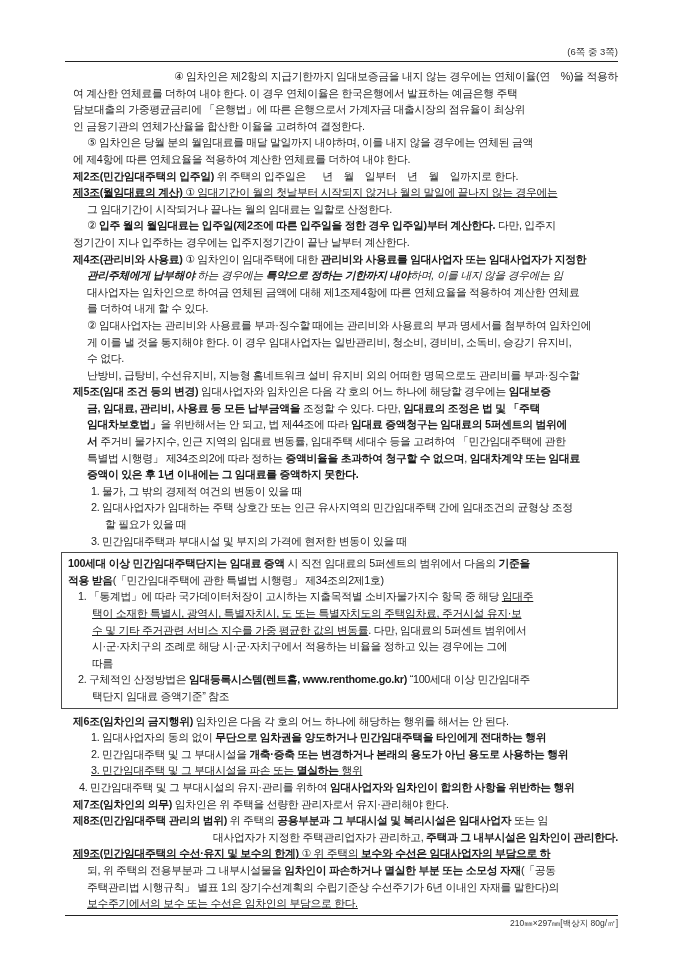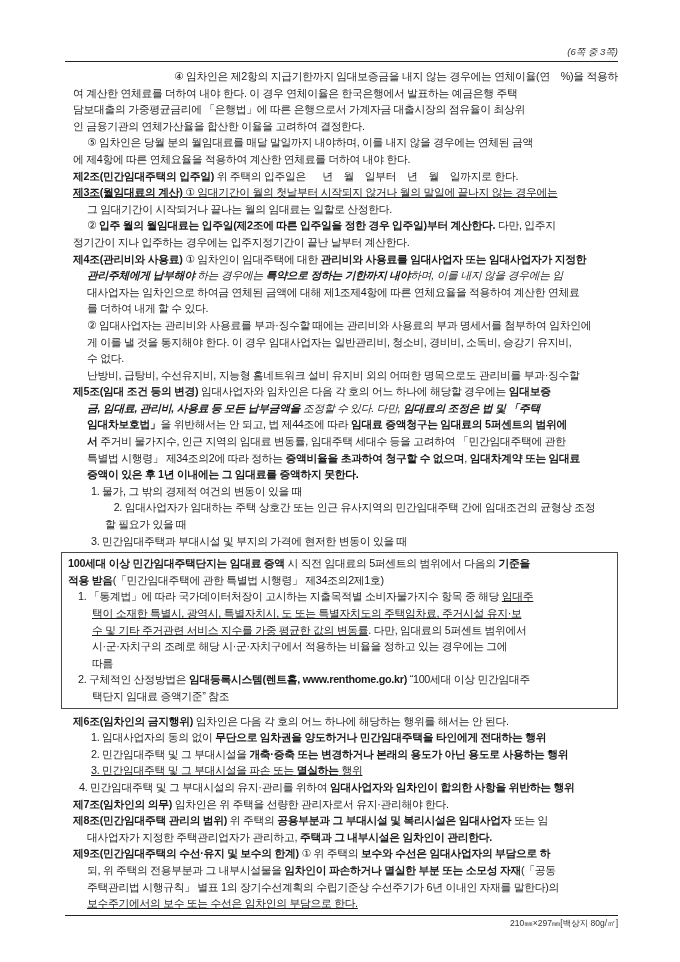--- a/index.html
+++ b/index.html
@@ -13,21 +13,20 @@
     font-family:"Liberation Sans","DejaVu Sans",sans-serif;
     color:#1c1c1c;
     overflow:hidden;
   }
   .hdr{
     padding-top:46px;
     text-align:right;
     font-size:9.5px;
     line-height:12px;
     color:#333;
-    font-style:italic;
   }
   .toprule{border-bottom:1.6px solid #222;margin-top:3px;}
   .content{padding-top:6px;}
   .line{
     font-size:10.8px;
     line-height:16.6px;
     letter-spacing:-0.3px;
     white-space:pre;
   }
   .line span.b{font-weight:bold;}
@@ -68,27 +67,27 @@
         <div class="line" style="padding-left: 8px;"><span>정기간이 지나 입주하는 경우에는 입주지정기간이 끝난 날부터 계산한다.</span></div>
         <div class="line" style="padding-left: 8px;"><span class="b">제4조(관리비와 사용료)</span><span> ① 임차인이 임대주택에 대한 </span><span class="b">관리비와 사용료를 임대사업자 또는 임대사업자가 지정한</span></div>
         <div class="line" style="padding-left: 22px; font-style: italic;"><span class="b">관리주체에게 납부해야</span><span> 하는 경우에는 </span><span class="b">특약으로 정하는 기한까지 내야</span><span>하며, 이를 내지 않을 경우에는 임</span></div>
         <div class="line" style="padding-left: 22px;"><span>대사업자는 임차인으로 하여금 연체된 금액에 대해 제1조제4항에 따른 연체요율을 적용하여 계산한 연체료</span></div>
         <div class="line" style="padding-left: 22px;"><span>를 더하여 내게 할 수 있다.</span></div>
         <div class="line" style="padding-left: 22px;"><span>② 임대사업자는 관리비와 사용료를 부과·징수할 때에는 관리비와 사용료의 부과 명세서를 첨부하여 임차인에</span></div>
         <div class="line" style="padding-left: 22px;"><span>게 이를 낼 것을 통지해야 한다. 이 경우 임대사업자는 일반관리비, 청소비, 경비비, 소독비, 승강기 유지비,</span></div>
         <div class="line" style="padding-left: 22px;"><span>수 없다.</span></div>
         <div class="line" style="padding-left: 22px;"><span>난방비, 급탕비, 수선유지비, 지능형 홈네트워크 설비 유지비 외의 어떠한 명목으로도 관리비를 부과·징수할</span></div>
         <div class="line" style="padding-left: 8px;"><span class="b">제5조(임대 조건 등의 변경)</span><span> 임대사업자와 임차인은 다음 각 호의 어느 하나에 해당할 경우에는 </span><span class="b">임대보증</span></div>
-        <div class="line" style="padding-left: 22px; font-style: italic;"><span class="b">금, 임대료, 관리비, 사용료 등 모든 납부금액을</span><span> 조정할 수 있다. 다만, </span><span class="b">임대료의 조정은 법 및 「주택</span></div>
+        <div class="line" style="padding-left: 22px;"><span class="b">금, 임대료, 관리비, 사용료 등 모든 납부금액을</span><span> 조정할 수 있다. 다만, </span><span class="b">임대료의 조정은 법 및 「주택</span></div>
         <div class="line" style="padding-left: 22px;"><span class="b">임대차보호법」</span><span>을 위반해서는 안 되고, 법 제44조에 따라 </span><span class="b">임대료 증액청구는 임대료의 5퍼센트의 범위에</span></div>
         <div class="line" style="padding-left: 22px;"><span class="b">서</span><span> 주거비 물가지수, 인근 지역의 임대료 변동률, 임대주택 세대수 등을 고려하여 「민간임대주택에 관한</span></div>
         <div class="line" style="padding-left: 22px;"><span>특별법 시행령」 제34조의2에 따라 정하는 </span><span class="b">증액비율을 초과하여 청구할 수 없으며</span><span>, </span><span class="b">임대차계약 또는 임대료</span></div>
         <div class="line" style="padding-left: 22px;"><span class="b">증액이 있은 후 1년 이내에는 그 임대료를 증액하지 못한다.</span></div>
         <div class="line" style="padding-left: 26px;"><span>1. 물가, 그 밖의 경제적 여건의 변동이 있을 때</span></div>
-        <div class="line" style="padding-left: 26px; text-align: center;"><span>2. 임대사업자가 임대하는 주택 상호간 또는 인근 유사지역의 민간임대주택 간에 임대조건의 균형상 조정</span></div>
+        <div class="line" style="padding-left: 26px;"><span>2. 임대사업자가 임대하는 주택 상호간 또는 인근 유사지역의 민간임대주택 간에 임대조건의 균형상 조정</span></div>
         <div class="line" style="padding-left: 40px;"><span>할 필요가 있을 때</span></div>
         <div class="line" style="padding-left: 26px;"><span>3. 민간임대주택과 부대시설 및 부지의 가격에 현저한 변동이 있을 때</span></div>
       </div>
     <div class="box" id="box-lines">
         <div class="line" style="padding-left: 2px;"><span class="b">100세대 이상 민간임대주택단지는 임대료 증액</span><span> 시 직전 임대료의 5퍼센트의 범위에서 다음의 </span><span class="b">기준을</span></div>
         <div class="line" style="padding-left: 2px;"><span class="b">적용 받음</span><span>(「민간임대주택에 관한 특별법 시행령」 제34조의2제1호)</span></div>
         <div class="line" style="padding-left: 12px;"><span>1. 「통계법」에 따라 국가데이터처장이 고시하는 지출목적별 소비자물가지수 항목 중 해당 </span><span class="u">임대주</span></div>
         <div class="line" style="padding-left: 26px;"><span class="u">택이 소재한 특별시, 광역시, 특별자치시, 도 또는 특별자치도의 주택임차료, 주거시설 유지·보</span></div>
         <div class="line" style="padding-left: 26px;"><span class="u">수 및 기타 주거관련 서비스 지수를 가중 평균한 값의 변동률</span><span>. 다만, 임대료의 5퍼센트 범위에서</span></div>
         <div class="line" style="padding-left: 26px;"><span>시·군·자치구의 조례로 해당 시·군·자치구에서 적용하는 비율을 정하고 있는 경우에는 그에</span></div>
@@ -97,22 +96,22 @@
         <div class="line" style="padding-left: 26px;"><span>택단지 임대료 증액기준” 참조</span></div>
       </div>
     <div id="after-box">
         <div class="line" style="padding-left: 8px;"><span class="b">제6조(임차인의 금지행위)</span><span> 임차인은 다음 각 호의 어느 하나에 해당하는 행위를 해서는 안 된다.</span></div>
         <div class="line" style="padding-left: 26px;"><span>1. 임대사업자의 동의 없이 </span><span class="b">무단으로 임차권을 양도하거나 민간임대주택을 타인에게 전대하는 행위</span></div>
         <div class="line" style="padding-left: 26px;"><span>2. 민간임대주택 및 그 부대시설을 </span><span class="b">개축·증축 또는 변경하거나 본래의 용도가 아닌 용도로 사용하는 행위</span></div>
         <div class="line" style="padding-left: 26px; text-decoration: underline;"><span>3. 민간임대주택 및 그 부대시설을 파손 또는 </span><span class="b">멸실하는</span><span> 행위</span></div>
         <div class="line" style="padding-left: 14px;"><span>4. 민간임대주택 및 그 부대시설의 유지·관리를 위하여 </span><span class="b">임대사업자와 임차인이 합의한 사항을 위반하는 행위</span></div>
         <div class="line" style="padding-left: 8px;"><span class="b">제7조(임차인의 의무)</span><span> 임차인은 위 주택을 선량한 관리자로서 유지·관리해야 한다.</span></div>
         <div class="line" style="padding-left: 8px;"><span class="b">제8조(민간임대주택 관리의 범위)</span><span> 위 주택의 </span><span class="b">공용부분과 그 부대시설 및 복리시설은 임대사업자</span><span> 또는 임</span></div>
-        <div class="line" style="padding-left: 22px;"><span>대사업자가 지정한 주택관리업자가 관리하고, </span><span class="b">주택과 그 내부시설은 임차인이 관리한다.</span></div>
-        <div class="line" style="padding-left: 8px;"><span class="b">제9조(민간임대주택의 수선·유지 및 보수의 한계)</span><span> ① 위 주택의 </span><span class="b">보수와 수선은 임대사업자의 부담으로 하</span></div>
+        <div class="line" style="padding-left: 22px; text-align: right;"><span>대사업자가 지정한 주택관리업자가 관리하고, </span><span class="b">주택과 그 내부시설은 임차인이 관리한다.</span></div>
+        <div class="line" style="padding-left: 8px; text-decoration: underline;"><span class="b">제9조(민간임대주택의 수선·유지 및 보수의 한계)</span><span> ① 위 주택의 </span><span class="b">보수와 수선은 임대사업자의 부담으로 하</span></div>
         <div class="line" style="padding-left: 22px;"><span>되, 위 주택의 전용부분과 그 내부시설물을 </span><span class="b">임차인이 파손하거나 멸실한 부분 또는 소모성 자재</span><span>(「공동</span></div>
         <div class="line" style="padding-left: 22px;"><span>주택관리법 시행규칙」 별표 1의 장기수선계획의 수립기준상 수선주기가 6년 이내인 자재를 말한다)의</span></div>
         <div class="line" style="padding-left: 22px;"><span class="u">보수주기에서의 보수 또는 수선은 임차인의 부담으로 한다.</span></div>
       </div>
   </div>
 
   <div class="botrule"></div>
   <div class="ftr">210㎜×297㎜[백상지  80g/㎡]</div>
 </div>
 

